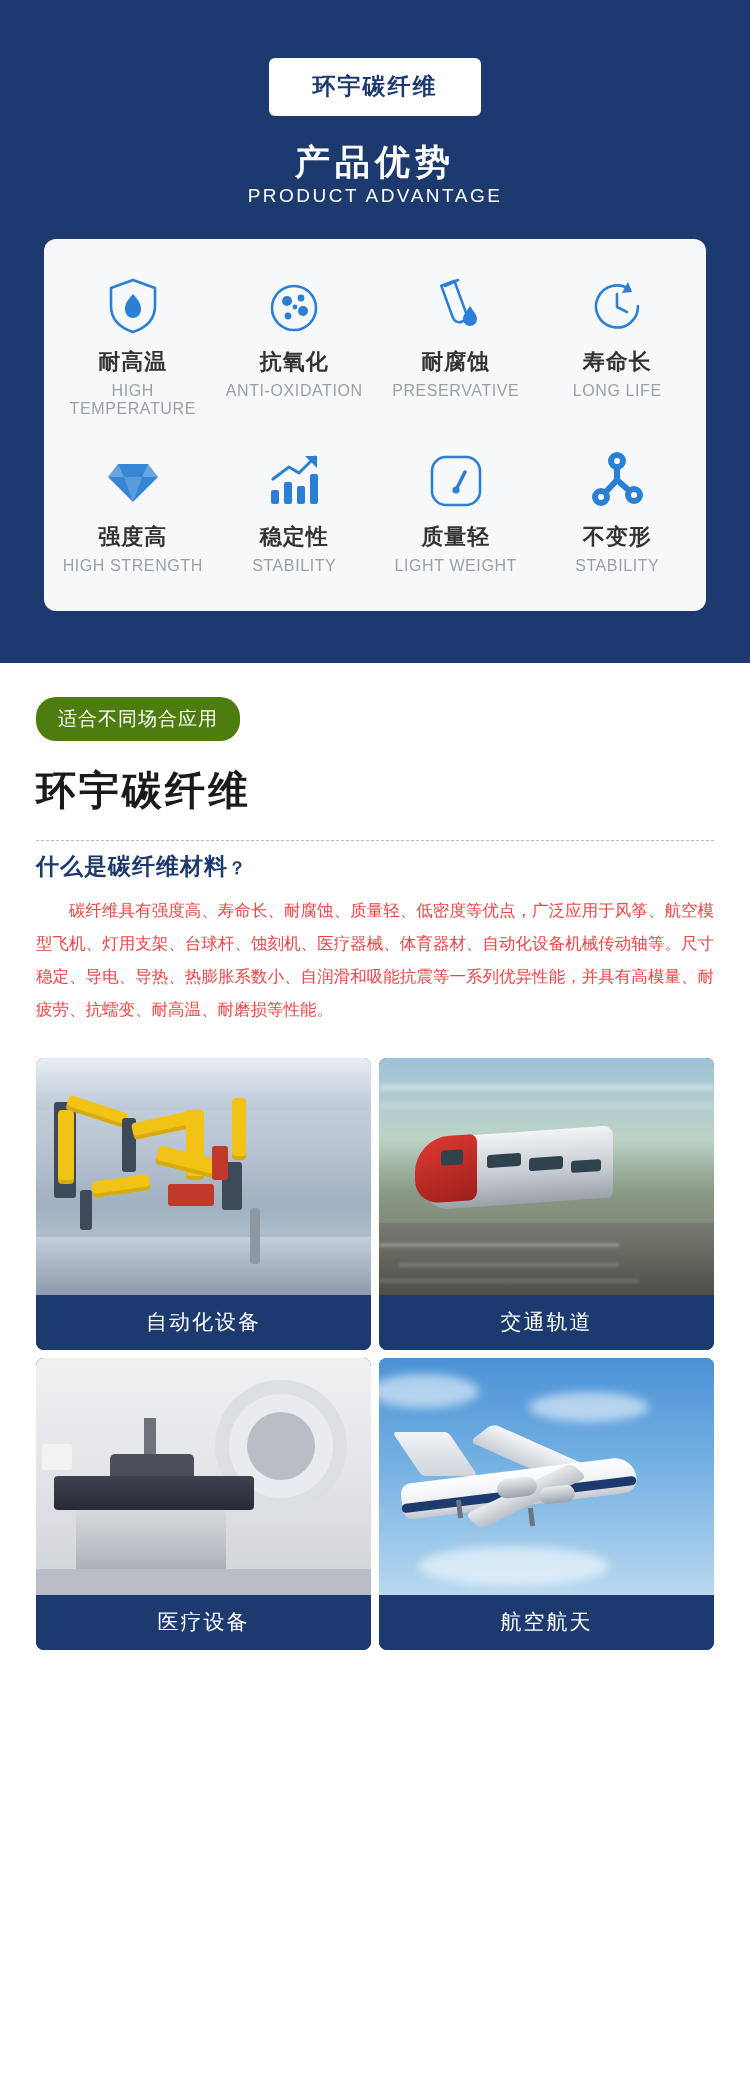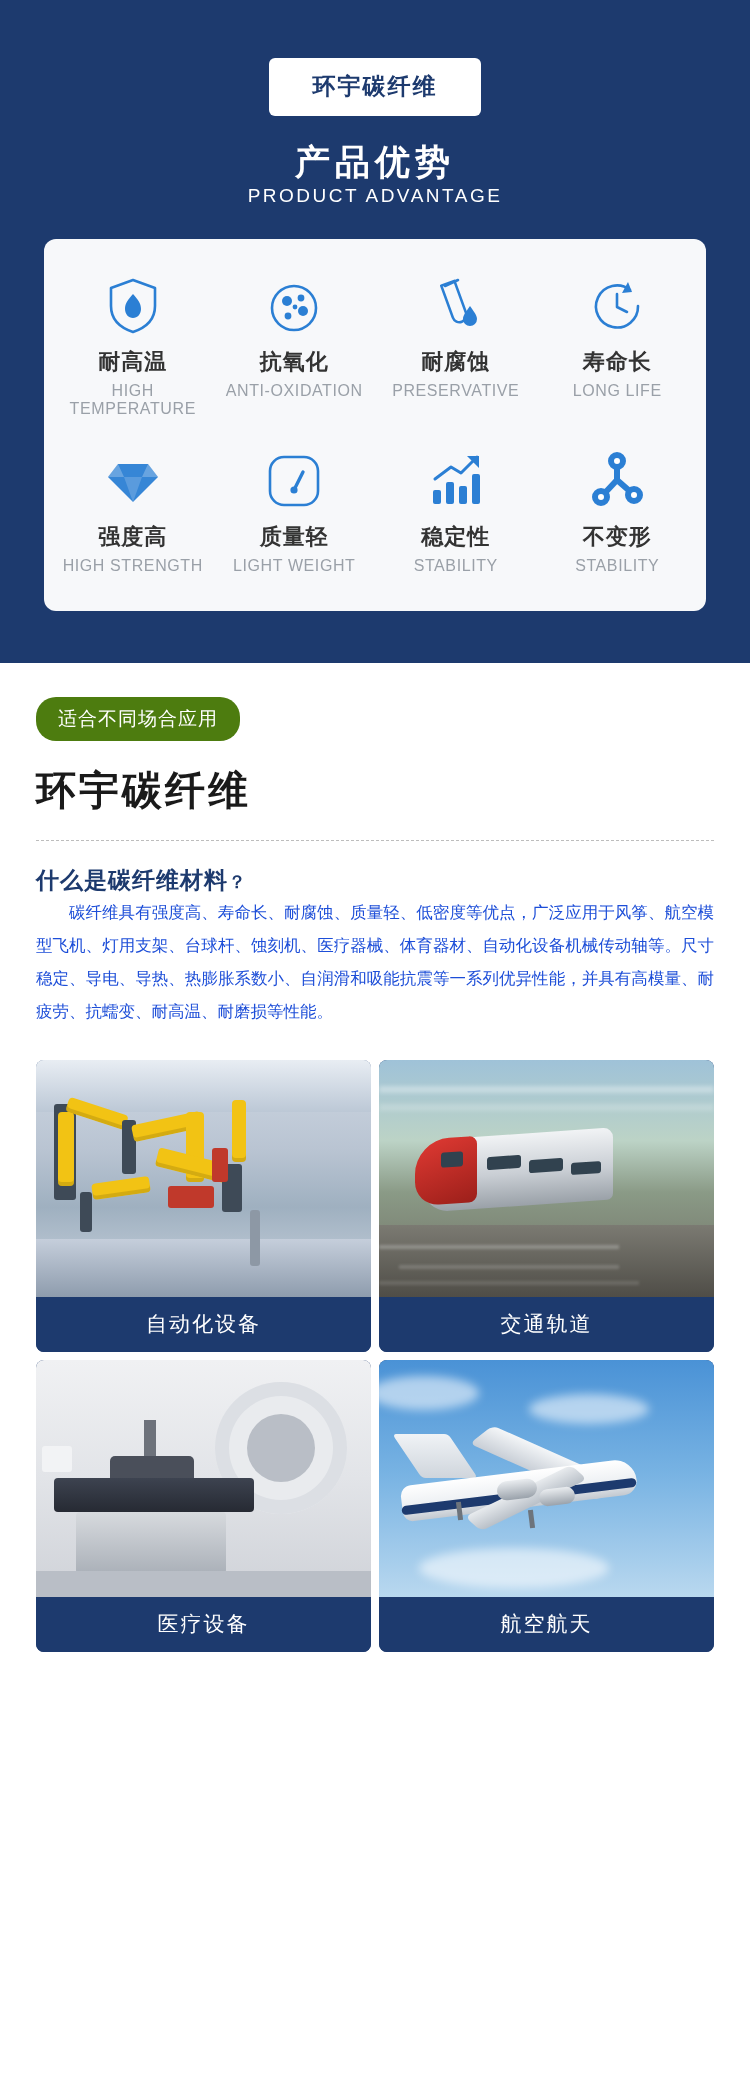--- a/index.html
+++ b/index.html
@@ -113,27 +113,28 @@
   .divider {
     border: 0;
     border-top: 1px dashed #bdbdbd;
     margin: 22px 0 0 0;
   }
   .q-title {
     color: #1d3a6e;
     font-size: 23px;
     font-weight: bold;
     letter-spacing: 1px;
-    margin-top: 24px;
+    margin-top: 10px;
   }
   .q-title .qm { font-size: 18px; }
   .body-text {
-    color: #1d4ed8;
+    color: #ef4444;
     font-size: 16.5px;
     line-height: 2.0;
+    margin-top: 12px;
     text-indent: 2em;
     text-align: justify;
   }
 
   
   .photo-grid {
     display: grid;
     grid-template-columns: 1fr 1fr;
     gap: 8px;
     padding: 22px 36px 26px 36px;
@@ -348,43 +349,43 @@
             <path d="M44 12 L38 25 H54 Z" fill="#ffffff" opacity="0.25"></path>
             <path d="M20 25 H38 L29 50 Z" fill="#ffffff" opacity="0.18"></path>
           </svg>
         </div>
         <div class="feature-cn">强度高</div>
         <div class="feature-en">HIGH STRENGTH</div>
       </div>
 
       <div class="feature-item">
         <div class="feature-icon">
-          <svg width="58" height="58" viewBox="0 0 58 58" fill="none" stroke="#2b7fd4" stroke-width="2.6">
-            <rect x="5" y="5" width="48" height="48" rx="14"></rect>
-            <path d="M29 38 L38 20" stroke-linecap="round" stroke-width="3.4"></path>
-            <circle cx="29" cy="38" r="3.6" fill="#2b7fd4" stroke="none"></circle>
-          </svg>
-        </div>
-        <div class="feature-cn">质量轻</div>
-        <div class="feature-en">LIGHT WEIGHT</div>
-      </div>
-
-      <div class="feature-item">
-        <div class="feature-icon">
           <svg width="58" height="58" viewBox="0 0 58 58" fill="#2b7fd4">
             <rect x="6" y="38" width="8" height="14" rx="2"></rect>
             <rect x="19" y="30" width="8" height="22" rx="2"></rect>
             <rect x="32" y="34" width="8" height="18" rx="2"></rect>
             <rect x="45" y="22" width="8" height="30" rx="2"></rect>
             <path d="M8 27 L24 15 L34 21 L50 5" stroke="#2b7fd4" stroke-width="3" fill="none" stroke-linecap="round" stroke-linejoin="round"></path>
             <path d="M40 4 H52 V16 Z"></path>
           </svg>
         </div>
         <div class="feature-cn">稳定性</div>
         <div class="feature-en">STABILITY</div>
+      </div>
+
+      <div class="feature-item">
+        <div class="feature-icon">
+          <svg width="58" height="58" viewBox="0 0 58 58" fill="none" stroke="#2b7fd4" stroke-width="2.6">
+            <rect x="5" y="5" width="48" height="48" rx="14"></rect>
+            <path d="M29 38 L38 20" stroke-linecap="round" stroke-width="3.4"></path>
+            <circle cx="29" cy="38" r="3.6" fill="#2b7fd4" stroke="none"></circle>
+          </svg>
+        </div>
+        <div class="feature-cn">质量轻</div>
+        <div class="feature-en">LIGHT WEIGHT</div>
       </div>
 
       <div class="feature-item">
         <div class="feature-icon">
           <svg width="58" height="58" viewBox="0 0 58 58" fill="none" stroke="#2b7fd4" stroke-width="6" stroke-linecap="round" stroke-linejoin="round">
             <path d="M29 10 L29 28 L14 44"></path>
             <path d="M29 28 L45 42"></path>
             <circle cx="29" cy="9" r="6" fill="#ffffff"></circle>
             <circle cx="13" cy="45" r="6" fill="#ffffff"></circle>
             <circle cx="46" cy="43" r="6" fill="#ffffff"></circle>

